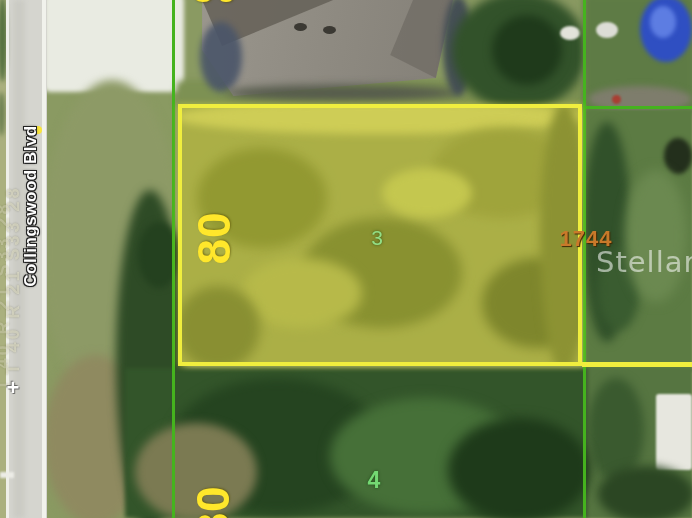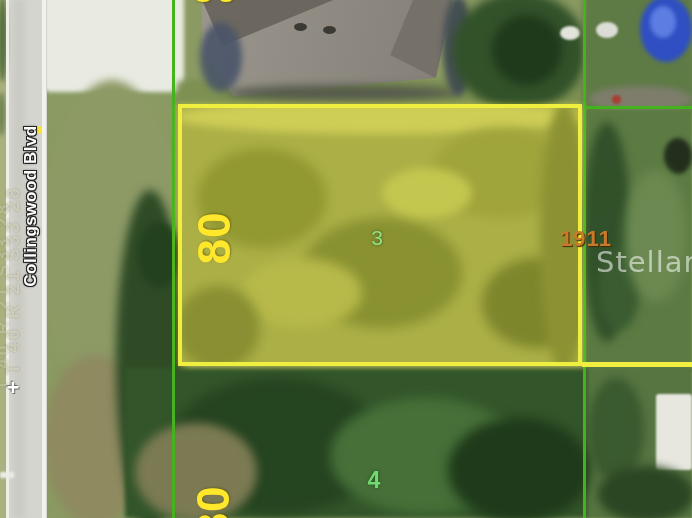--- a/index.html
+++ b/index.html
@@ -127,21 +127,21 @@
     <div class="rect" style="left:0;top:0;width:396px;height:254px;background:rgba(235,228,60,0.22);"></div>
   </div>
   <div class="yellow-ext"></div>
 
   <span class="lbl dim" style="left:215px;top:-12px;font-size:40px;">80</span>
 
   <span class="lbl rot dim" style="left:214px;top:238px;">80</span>
 
   <span class="lbl lotnum" style="left:377px;top:237px;font-size:21px;font-weight:500;color:var(--lot3-number-green);">3</span>
 
-  <span class="lbl addr" style="left:586px;top:239px;">1911</span>
+  <span class="lbl addr" style="left:586px;top:239px;">1744</span>
 
   <span class="watermark">Stellar MLS</span>
 
   <span class="lbl rot dim" style="left:213px;top:512px;">80</span>
 
   <span class="lbl lotnum" style="left:374px;top:480px;font-size:23px;font-weight:600;color:var(--lot4-number-green);">4</span>
 
   <span class="lbl rot street" style="left:30px;top:206px;">Collingswood Blvd</span>
 
   <span class="lbl rot trs" style="left:13px;top:280px;">T 40 R 21 S33 28</span>

